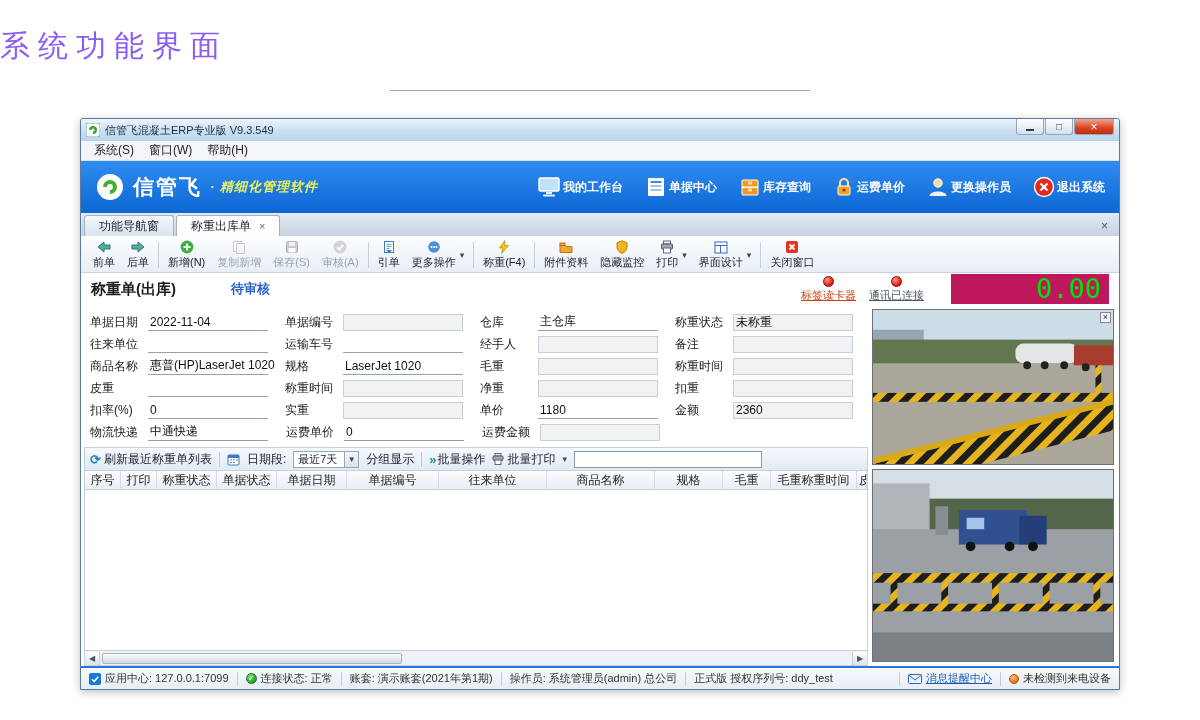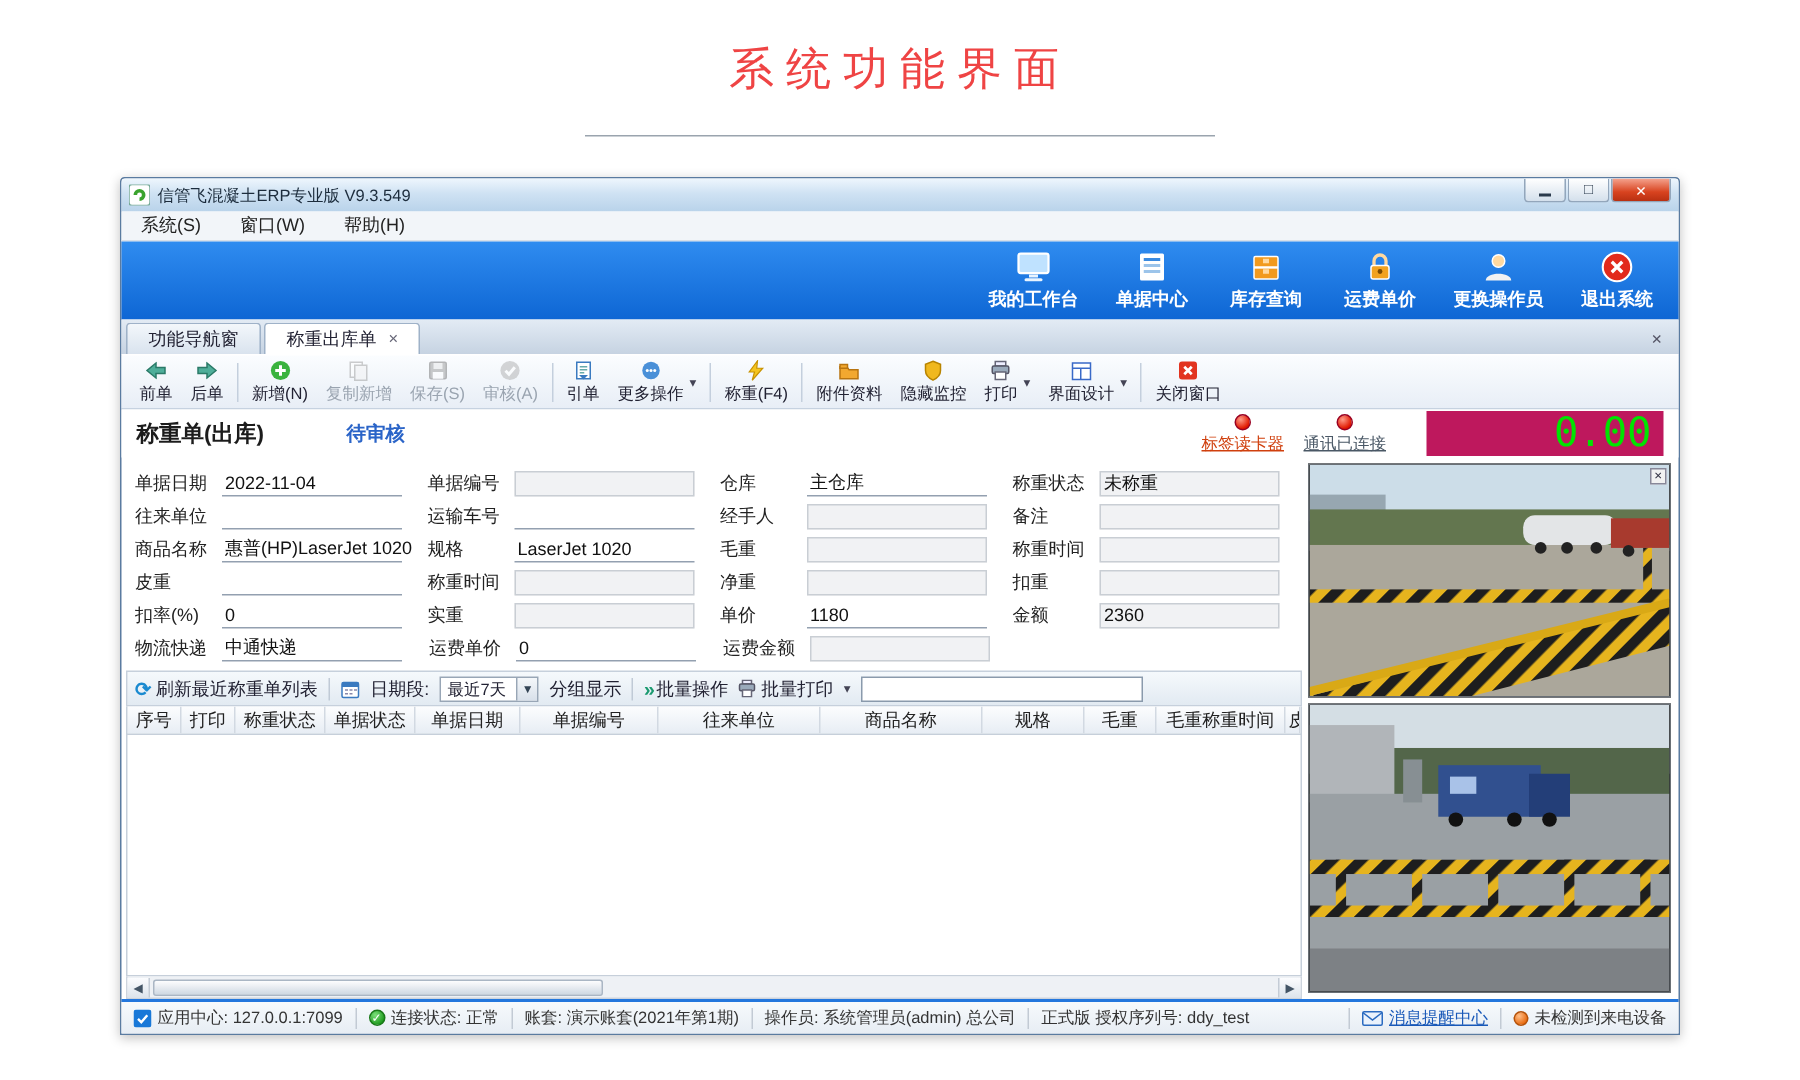--- a/index.html
+++ b/index.html
@@ -1,41 +1,41 @@
 <!DOCTYPE html>
 <html><head>
 <meta charset="utf-8">
 <style>
   * { margin:0; padding:0; box-sizing:border-box; }
   html,body { width:1200px; height:720px; background:#fff; font-family:"Liberation Sans", sans-serif; overflow:hidden; position:relative; }
 
   
-  .page-title { position:absolute; top:26px; left:0; width:100%; text-align:center; font-size:30px; color:#ef4444; letter-spacing:8px; }
+  .page-title { position:absolute; top:26px; left:0; width:100%; text-align:left; font-size:30px; color:#8b5cf6; letter-spacing:8px; }
   .title-rule { position:absolute; top:90px; left:50%; transform:translateX(-50%); width:420px; height:1px; background:#9aa4ae; }
 
   
   .window { position:absolute; left:80px; top:118px; width:1040px; height:572px; border:1px solid #5a7ba0; border-radius:3px 3px 0 0; background:#fff; display:flex; flex-direction:column; box-shadow:0 2px 8px rgba(0,0,0,.25); }
 
   .titlebar { height:22px; background:linear-gradient(#eef6fd,#cfe2f3 45%,#b9d3ea); display:flex; align-items:center; padding:0 5px; font-size:11px; color:#1c2c3c; border-radius:3px 3px 0 0; flex:0 0 auto; }
   .titlebar .app-icon { margin-right:5px; display:flex; }
   .win-btns { margin-left:auto; display:flex; gap:1px; align-self:flex-start; }
   .wb { width:28px; height:16px; border:1px solid #93a6bb; border-top:none; border-radius:0 0 3px 3px; background:linear-gradient(#ffffff,#d4e0ec); display:flex; align-items:center; justify-content:center; font-size:10px; color:#2a3a4c; }
   .wb .min-glyph { width:8px; height:2px; background:#2a3a4c; display:block; margin-top:6px; }
   .wb.close { width:40px; background:linear-gradient(#f5a38e,#d8431f 60%,#b93012); color:#fff; font-size:12px; }
 
-  .menubar { height:20px; background:#f2f5f9; border-bottom:1px solid #d7dee7; display:flex; align-items:center; padding:0 6px; font-size:12px; color:#222; gap:12px; flex:0 0 auto; }
+  .menubar { height:20px; background:#f2f5f9; border-bottom:1px solid #d7dee7; display:flex; align-items:center; padding:0 6px; font-size:12px; color:#222; gap:1px; flex:0 0 auto; }
   .menu-item { padding:1px 7px; }
 
   
   .banner { height:52px; background:linear-gradient(#2f8cf0,#0e66d4); display:flex; align-items:center; padding:0 14px; color:#fff; flex:0 0 auto; }
   .logo { display:flex; align-items:center; gap:8px; }
   .logo-main { font-size:21px; font-weight:bold; letter-spacing:2px; }
   .logo-sub { font-size:13px; font-weight:bold; font-style:italic; color:#e9f25f; letter-spacing:1px; }
   .banner-nav { margin-left:auto; display:flex; gap:22px; }
-  .bitem { display:flex; flex-direction:column; align-items:center; gap:2px; font-size:12px; font-weight:bold; min-width:54px; }
+  .bitem { display:flex; align-items:center; gap:2px; font-size:12px; font-weight:bold; min-width:54px; }
 
   
   .tabbar { height:24px; background:linear-gradient(#e3ebf4,#c6d3e2); display:flex; align-items:flex-end; padding:2px 3px 0; gap:2px; border-bottom:1px solid #fff; flex:0 0 auto; }
   .tab { height:21px; padding:0 14px; font-size:12px; color:#223; display:flex; align-items:center; gap:8px; background:linear-gradient(#f3f7fb,#d9e3ee); border:1px solid #9fb2c8; border-bottom:none; border-radius:3px 3px 0 0; }
   .tab.active { background:#fff; }
   .tab-close { color:#667; font-size:11px; }
   .tabbar-closeall { margin-left:auto; color:#556; font-size:12px; padding:0 8px 3px; }
 
   
   .toolbar { height:36px; background:linear-gradient(#fbfdff,#e8eef6); border-bottom:1px solid #c6d2e0; display:flex; align-items:center; padding:0 6px; flex:0 0 auto; }
@@ -134,20 +134,28 @@
     </span>
   </div>
 
   <div class="menubar">
     <span class="menu-item">系统(S)</span>
     <span class="menu-item">窗口(W)</span>
     <span class="menu-item">帮助(H)</span>
   </div>
 
   <div class="banner">
+    <div class="logo">
+      <svg width="30" height="30">
+          <circle cx="15" cy="15" r="13" fill="#fff"></circle>
+          <path d="M8 15 a7 7 0 1 1 7 7 v-4 a3 3 0 1 0 -3 -3 z" fill="#45b02c"></path>
+        </svg>
+      <span class="logo-main">信管飞</span>
+      <span class="logo-sub">· 精细化管理软件</span>
+    </div>
     <div class="banner-nav">
       <div class="bitem">
         <svg width="24" height="22">
             <rect x="2" y="2" width="20" height="13" rx="1.5" fill="#bfe2ff" stroke="#fff" stroke-width="1.5"></rect>
             <rect x="9" y="16" width="6" height="2" fill="#e8f4ff"></rect>
             <rect x="6" y="18.5" width="12" height="2" rx="1" fill="#e8f4ff"></rect>
           </svg>
         <span>我的工作台</span>
       </div>
       <div class="bitem">

